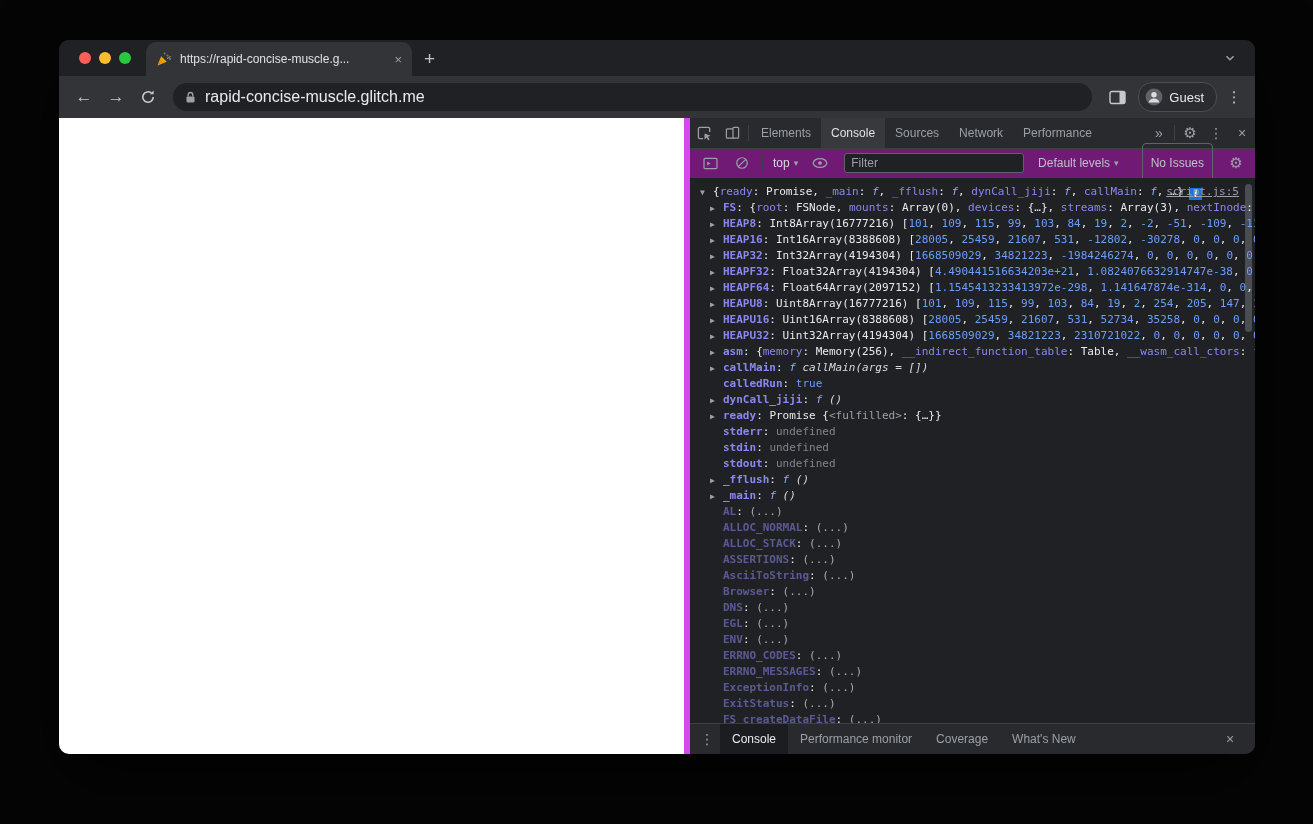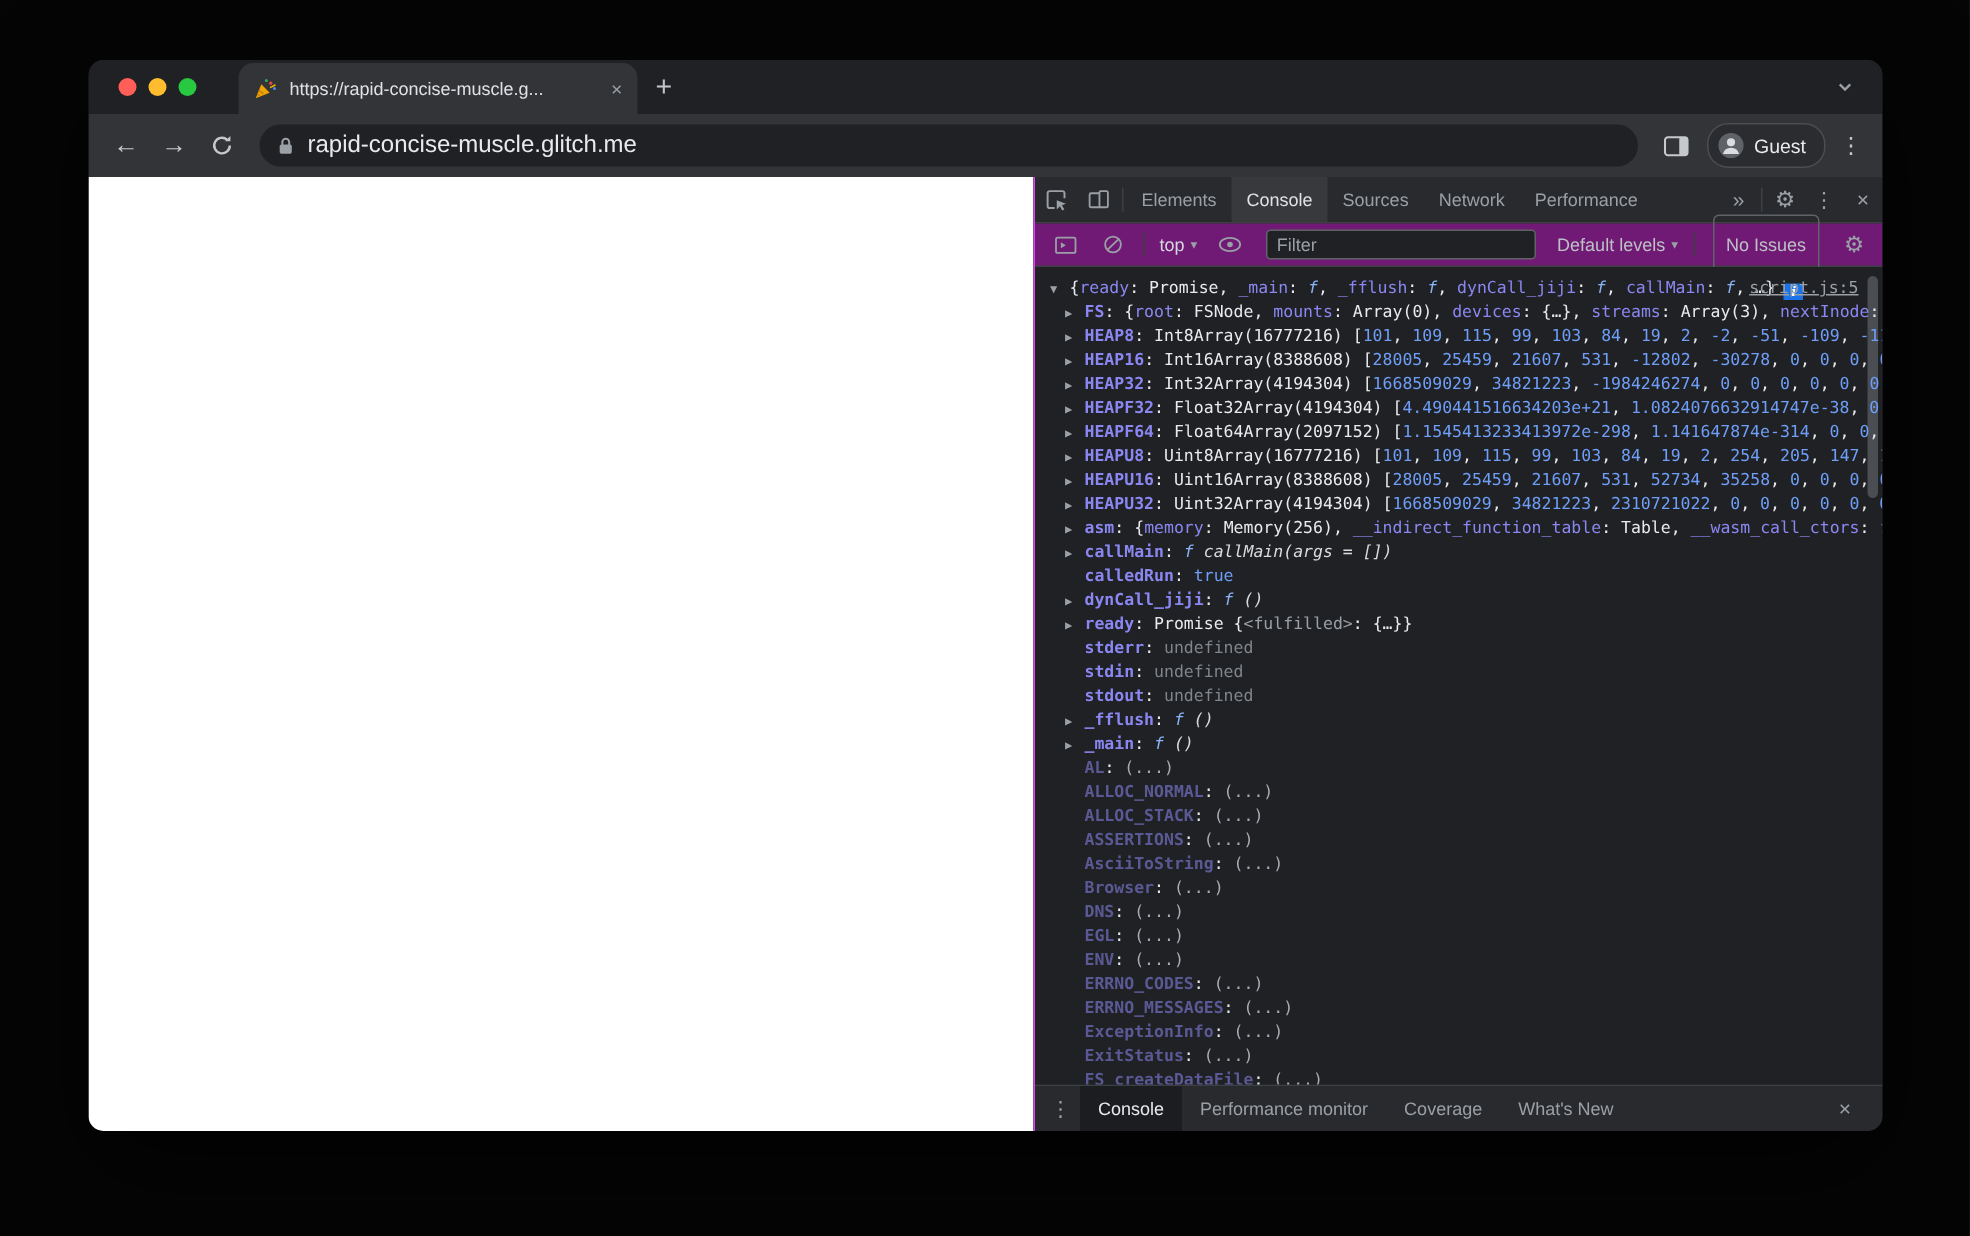--- a/index.html
+++ b/index.html
@@ -7,38 +7,38 @@
   .stage{position:relative;width:1313px;height:824px;}
   .window{position:absolute;left:59px;top:40px;width:1196px;height:714px;border-radius:10px;overflow:hidden;
           background:#202124;box-shadow:0 24px 70px rgba(0,0,0,.7);}
   
   .tabstrip{height:36px;background:#202124;display:flex;align-items:center;position:relative;}
   .lights{display:flex;gap:8px;margin-left:20px;}
   .light{width:12px;height:12px;border-radius:50%;}
   .light.red{background:var(--traffic-red,#ff5f57);}
   .light.yellow{background:var(--traffic-yellow,#febc2e);}
   .light.green{background:var(--traffic-green,#28c840);}
-  .tab{margin-left:28px;height:34px;width:246px;background:#333438;border-radius:10px 10px 0 0;
+  .tab{margin-left:15px;height:34px;width:246px;background:#333438;border-radius:10px 10px 0 0;
        display:flex;align-items:center;padding:0 10px;gap:8px;align-self:flex-end;}
   .tab-title{font-size:12px;color:#dfe1e5;white-space:nowrap;overflow:hidden;max-width:176px;}
   .tab-close{margin-left:auto;color:#9aa0a6;font-size:13px;line-height:13px;cursor:default;}
   .newtab{margin-left:12px;color:#c0c3c7;font-size:19px;line-height:19px;}
   .tabsearch{margin-left:auto;margin-right:18px;color:#9aa0a6;}
   
   .toolbar{height:42px;background:#333438;display:flex;align-items:center;padding:0 10px;gap:2px;}
   .navbtn{width:30px;height:30px;display:flex;align-items:center;justify-content:center;color:#c6c9cc;font-size:17px;border-radius:50%;}
   .omnibox{flex:1;height:28px;background:#202124;border-radius:14px;display:flex;align-items:center;
            padding:0 12px;gap:9px;margin:0 8px;color:#e8eaed;font-size:16px;}
   .right-icons{display:flex;align-items:center;gap:6px;}
   .guest-pill{height:28px;border-radius:14px;background:#2b2c2f;border:1px solid #4a4d51;display:flex;align-items:center;gap:6px;padding:0 12px 0 6px;color:#e8eaed;font-size:13px;}
   .kebab{color:#c6c9cc;font-size:15px;width:22px;text-align:center;}
   
   .content{display:flex;height:636px;}
   .page{width:631px;background:#ffffff;}
-  .devtools{width:565px;background:#202124;display:flex;flex-direction:column;border-left:1px solid #d946ef;}
+  .devtools{width:565px;background:#202124;display:flex;flex-direction:column;border-left:6px solid #d946ef;}
   
   .dt-tabs{height:30px;background:#292a2d;border-bottom:1px solid #3c4043;display:flex;align-items:center;font-size:12px;color:#9aa0a6;flex:none;}
   .dt-iconbtn{width:28px;height:100%;display:flex;align-items:center;justify-content:center;}
   .vdiv{width:1px;height:16px;background:#3c4043;margin:0 2px;}
   .dt-tab{padding:0 10px;height:100%;display:flex;align-items:center;white-space:nowrap;}
   .dt-tab.active{background:#38393d;color:#dfe1e5;}
   .dt-right{margin-left:auto;display:flex;align-items:center;height:100%;}
   .glyphbtn{width:26px;height:100%;display:flex;align-items:center;justify-content:center;color:#9aa0a6;font-size:14px;}
   .gear{font-size:15px;}
   

